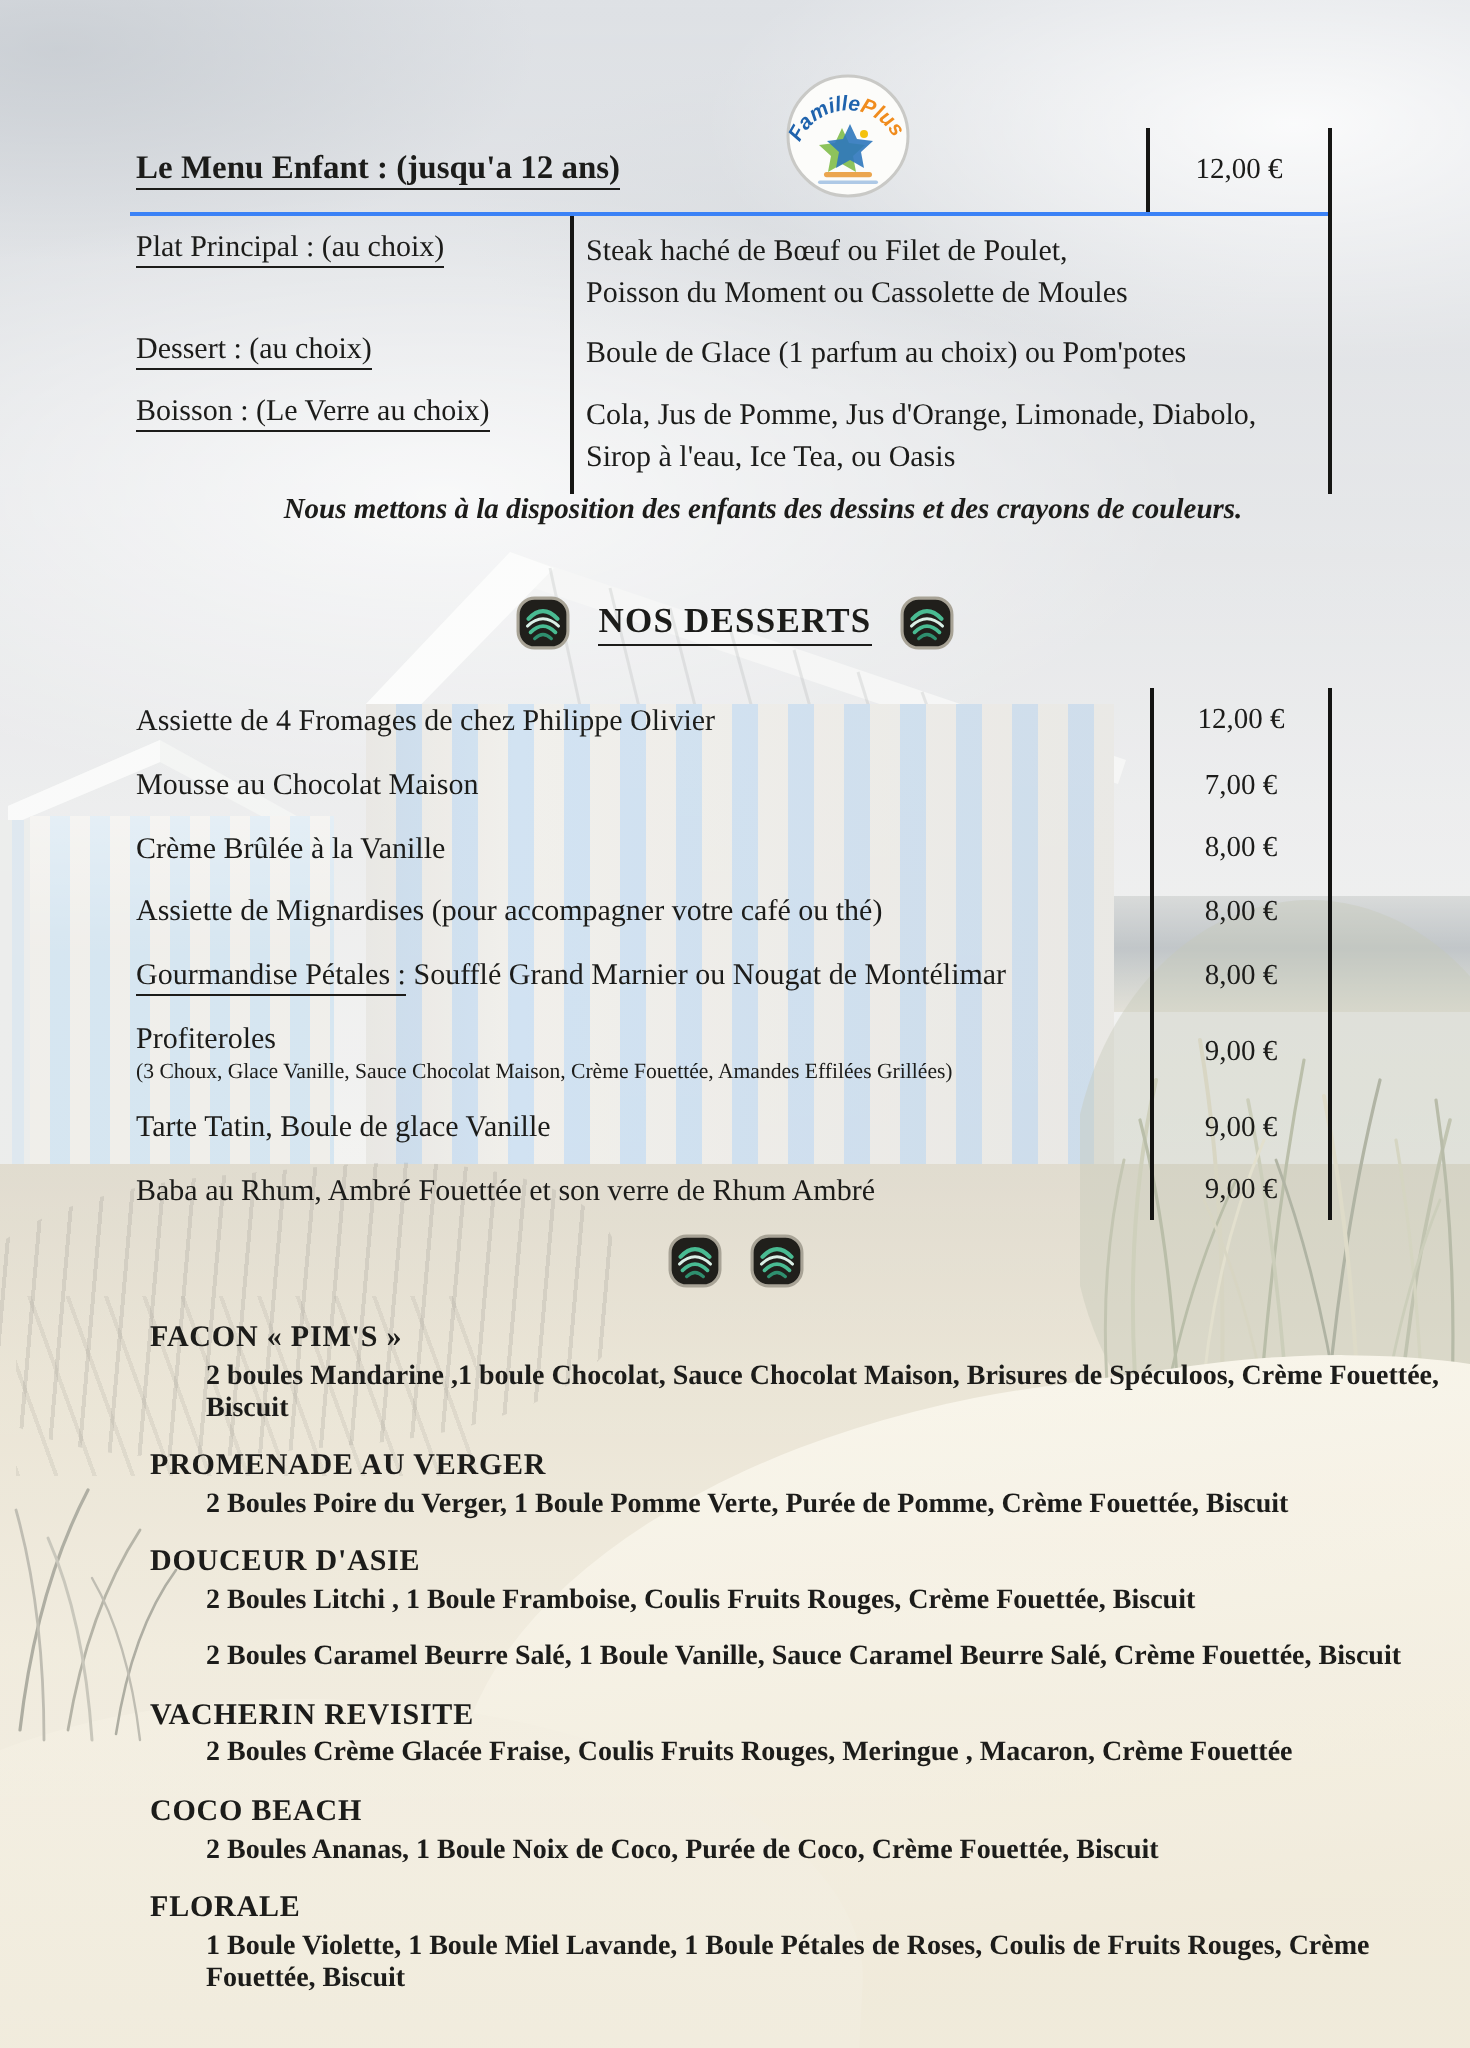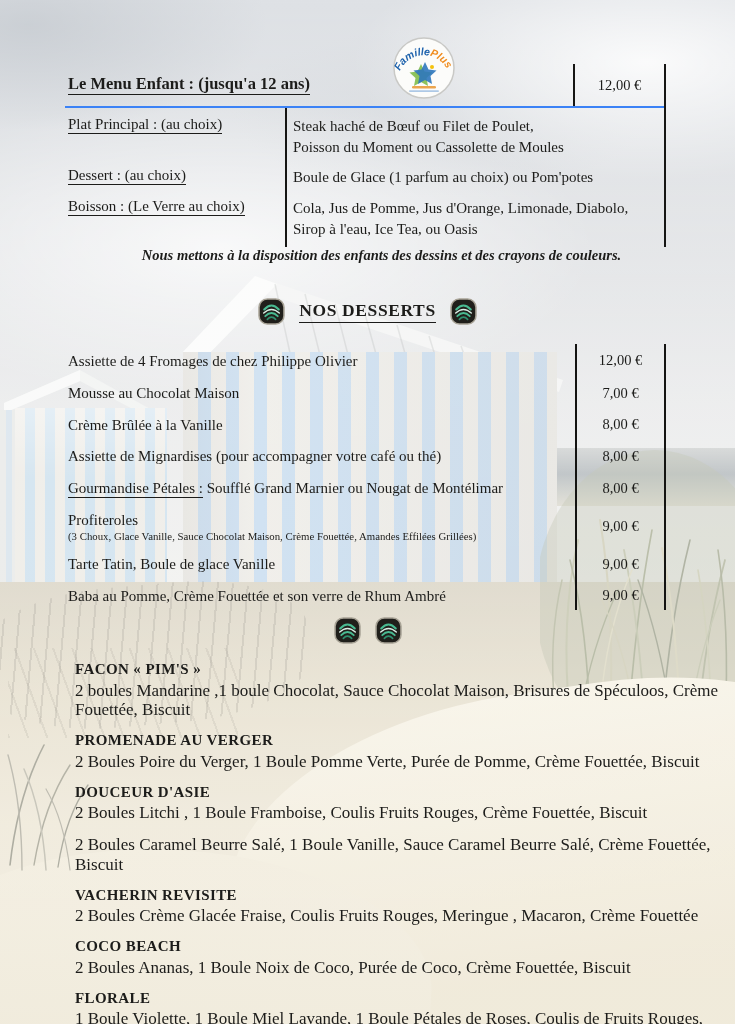--- a/index.html
+++ b/index.html
@@ -67,21 +67,21 @@
   .sec-title{font-weight:bold;font-size:17.5px;letter-spacing:.6px;border-bottom:1.8px solid #1c1c1a;padding-bottom:1px;}
   .desserts-list{position:absolute;left:65px;top:344px;width:601px;border-right:2px solid #141412;}
   .d-row{display:flex;align-items:center;}
   .d-name{flex:1;padding:6.5px 6px 6.5px 3px;font-size:15px;line-height:1.25;}
   .d-detail{font-size:10.8px;line-height:1.2;}
   .d-price{width:89px;align-self:stretch;border-left:2px solid #141412;display:flex;
            align-items:center;justify-content:center;font-size:14.5px;}
   .coupes-list{position:absolute;left:75px;top:661px;width:648px;}
   .c-item{margin-bottom:12.5px;}
   .c-name{font-weight:bold;font-size:15px;letter-spacing:.4px;line-height:1.1;margin-bottom:3px;}
-  .c-desc{font-weight:normal;font-size:17px;line-height:1.15;}
+  .c-desc{font-weight:bold;font-size:14px;line-height:1.15;margin-left:28px;}
 </style>
 </head>
 <body>
 
 <div class="page">
 
   <div class="bg">
     <div class="sky"></div>
     <div class="sea"></div>
 
@@ -243,21 +243,21 @@
         <div>Profiteroles</div>
         <div class="d-detail">(3 Choux, Glace Vanille, Sauce Chocolat Maison, Crème Fouettée, Amandes Effilées Grillées)</div>
       </div>
       <div class="d-price">9,00 €</div>
     </div>
     <div class="d-row">
       <div class="d-name">Tarte Tatin, Boule de glace Vanille</div>
       <div class="d-price">9,00 €</div>
     </div>
     <div class="d-row">
-      <div class="d-name" style="padding-bottom:4px;">Baba au Pomme, Crème Fouettée et son verre de Rhum Ambré</div>
+      <div class="d-name" style="padding-bottom:4px;">Baba au Rhum, Ambré Fouettée et son verre de Rhum Ambré</div>
       <div class="d-price">9,00 €</div>
     </div>
   </div>
 
   <div class="sec-header" style="top:617px;">
     <svg width="27" height="27" viewBox="0 0 26 26">
       <rect x="1" y="1" width="24" height="24" rx="8" fill="#201f1b" stroke="#a8a396" stroke-width="1.5"></rect>
       <g fill="none" stroke-linecap="round">
         <path d="M6,11 Q13,3.5 20,11" stroke="#49bb92" stroke-width="2"></path>
         <path d="M5.5,14.5 Q13,7.5 20.5,14.5" stroke="#d9efe6" stroke-width="1.4"></path>

